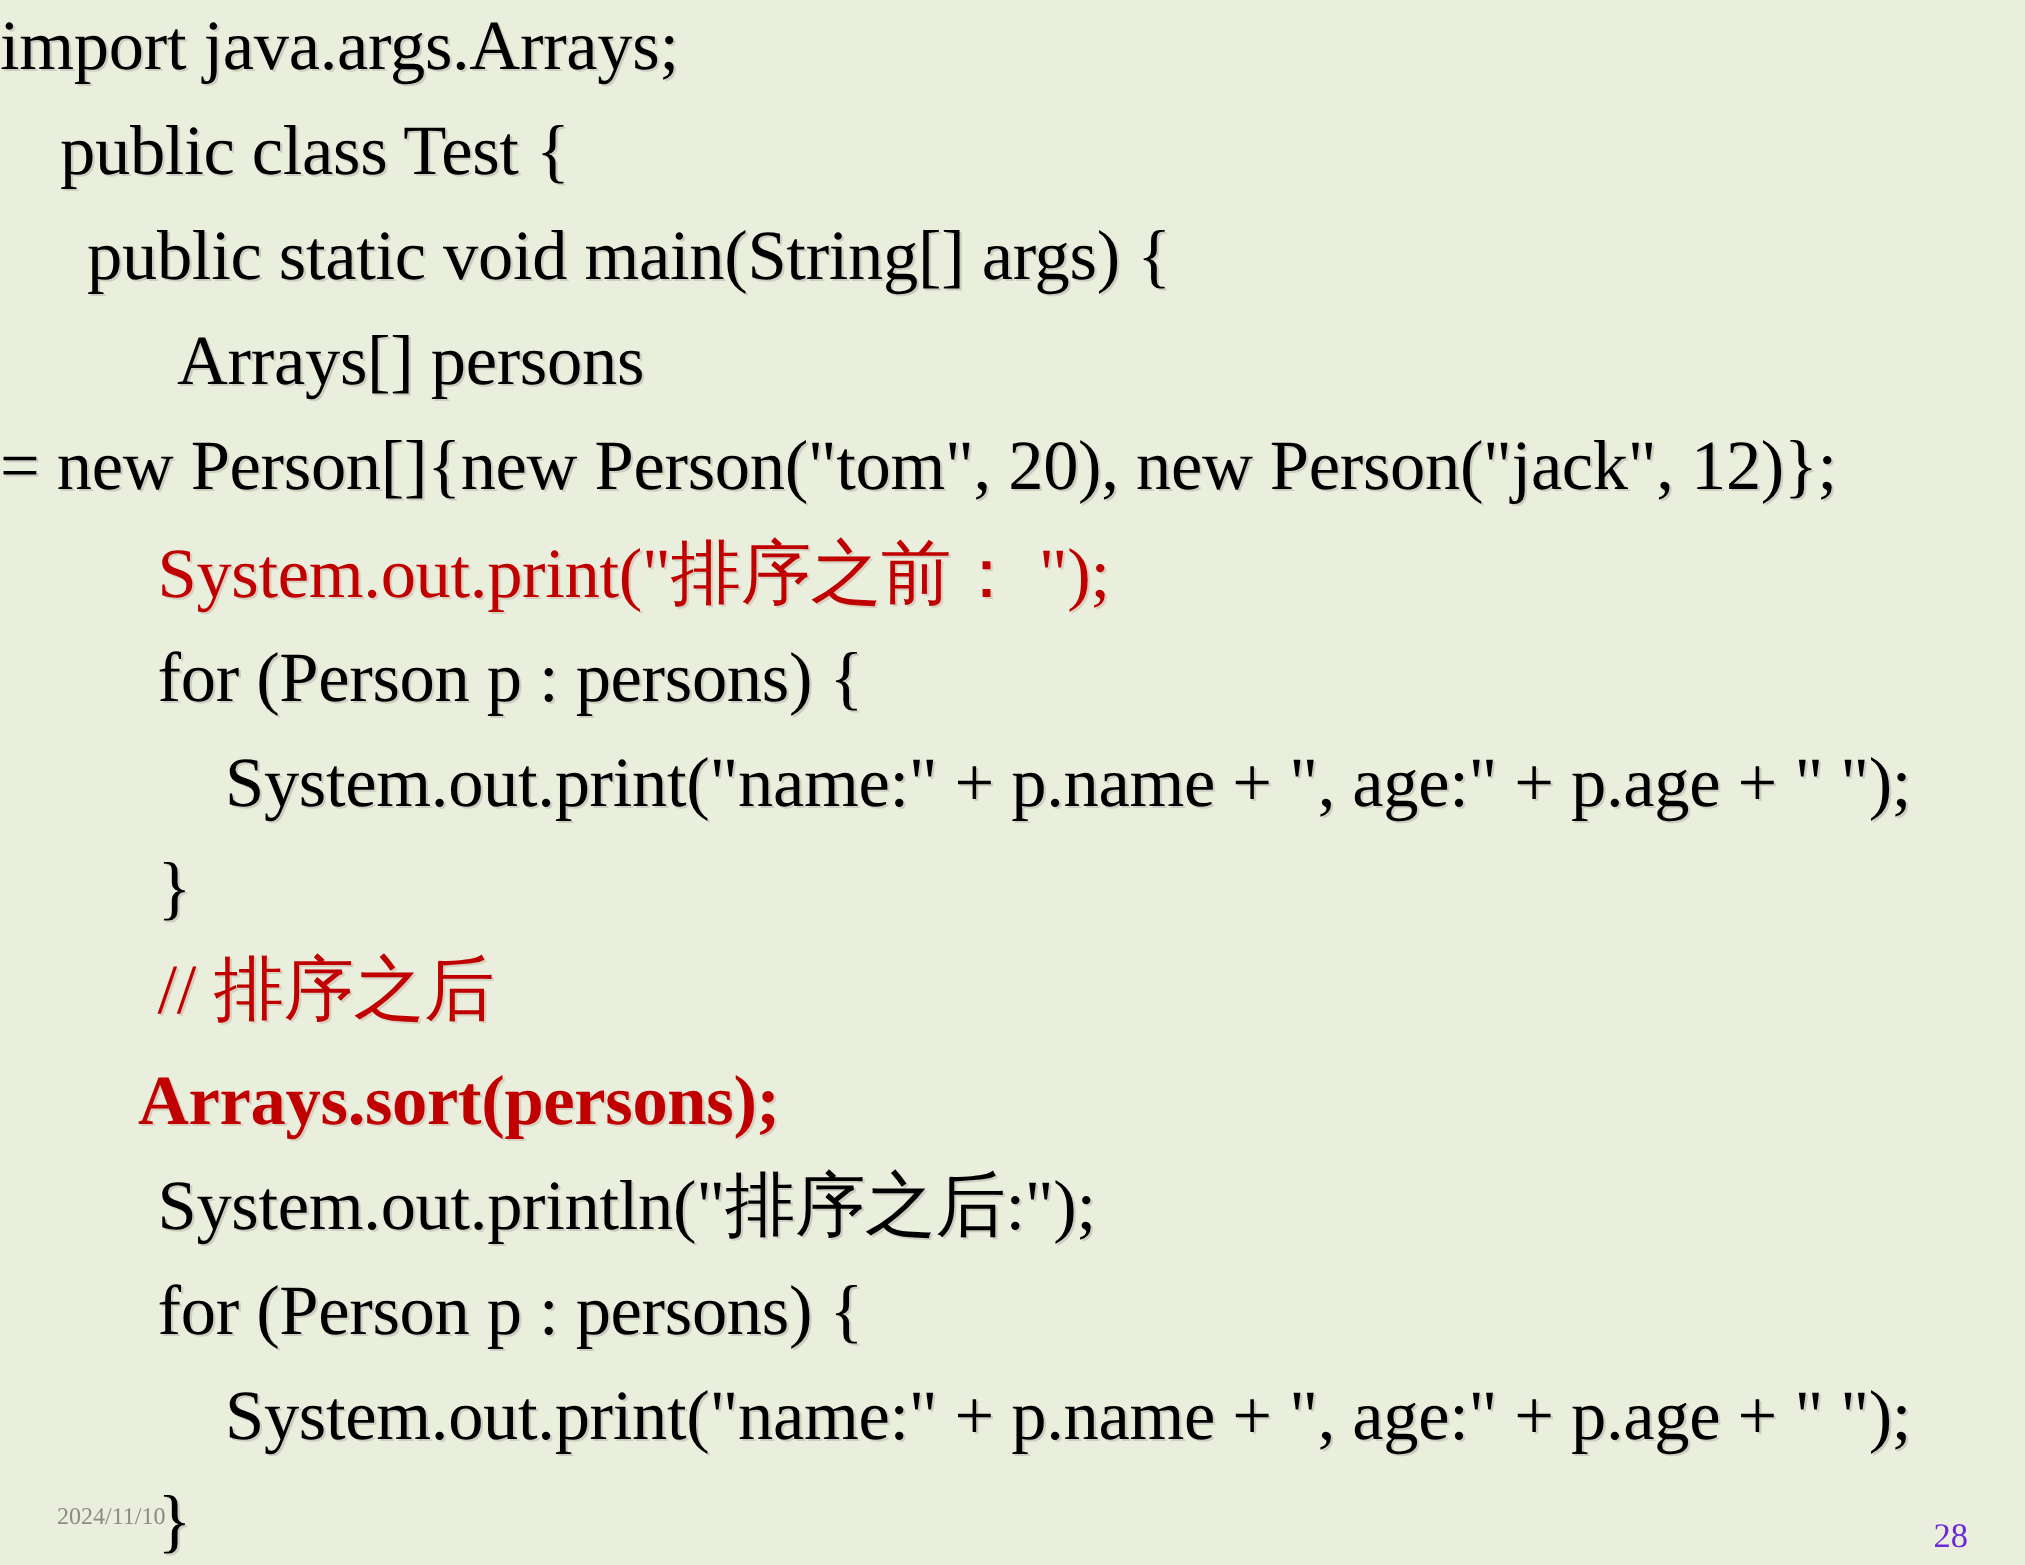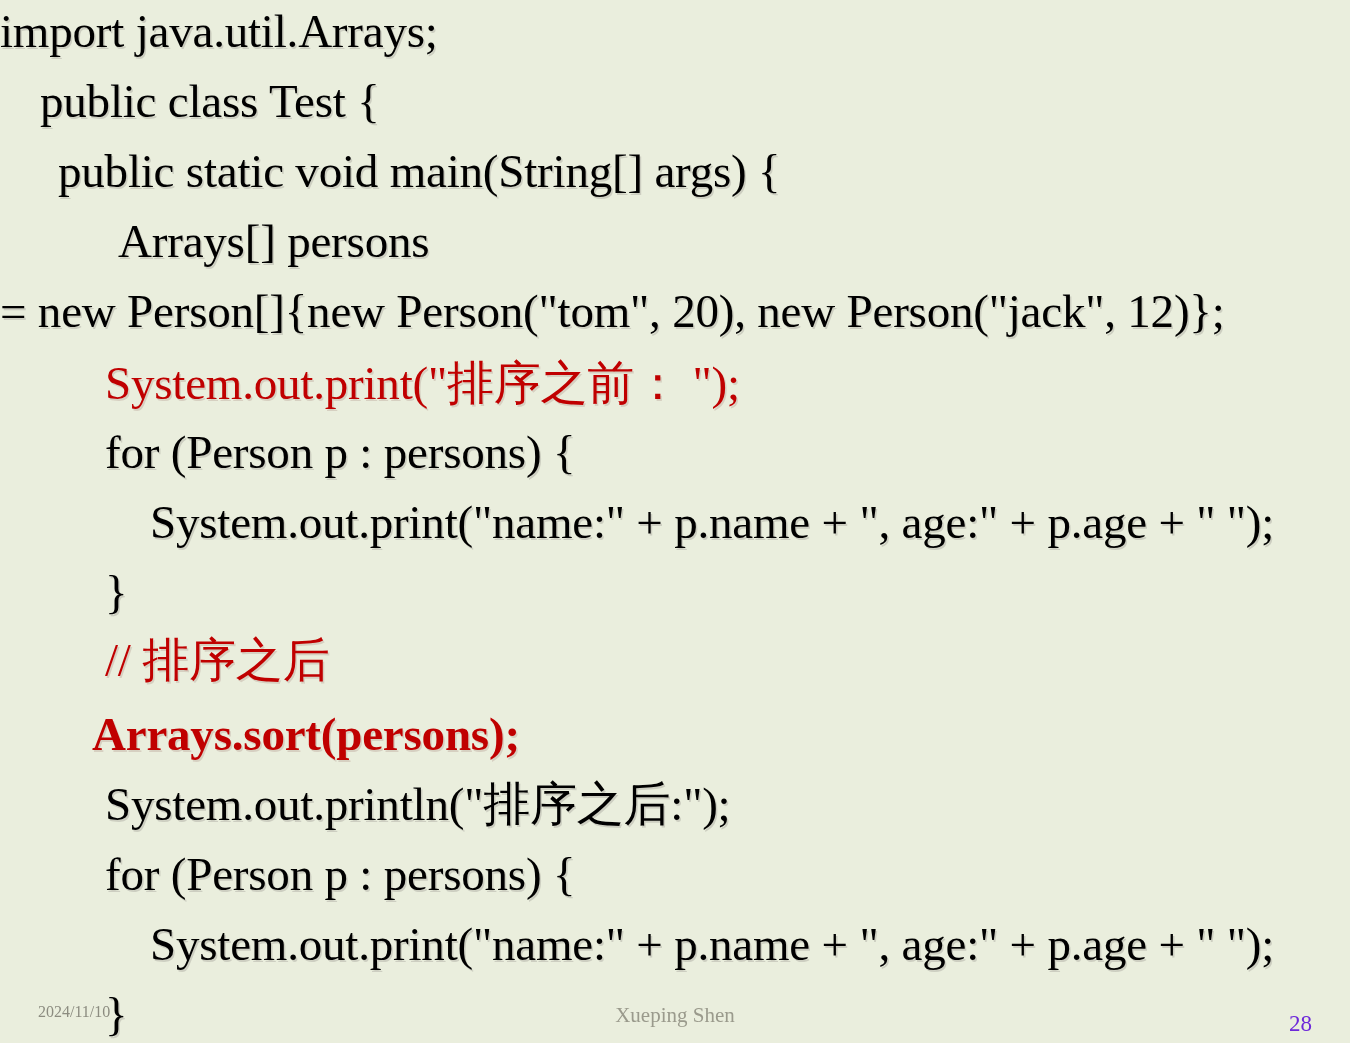--- a/index.html
+++ b/index.html
@@ -77,36 +77,35 @@
     font-family: "Liberation Serif", "DejaVu Serif", serif;
     white-space: pre;
   }
 </style>
 </head>
 <body>
 
 <div id="slide">
 
   <div class="code-area">
-      <div class="code-line" style="left: 0px; top: 8px;">import java.util.Arrays;</div>
+      <div class="code-line" style="left: 0px; top: 8px;">import java.args.Arrays;</div>
       <div class="code-line" style="left: 0px; top: 78px; margin-left: 40px;">public class Test {</div>
       <div class="code-line" style="left: 58px; top: 148px;">public static void main(String[] args) {</div>
       <div class="code-line" style="left: 118px; top: 218px;">Arrays[] persons</div>
       <div class="code-line" style="left: 0px; top: 288px;">= new Person[]{new Person("tom", 20), new Person("jack", 12)};</div>
       <div class="code-line red" style="left: 105px; top: 360px;">System.out.print("排序之前： ");</div>
       <div class="code-line" style="left: 105px; top: 429px;">for (Person p : persons) {</div>
       <div class="code-line" style="left: 150px; top: 499px;">System.out.print("name:" + p.name + ", age:" + p.age + " ");</div>
       <div class="code-line" style="left: 105px; top: 569px;">}</div>
       <div class="code-line red" style="left: 105px; top: 637px;">// 排序之后</div>
       <div class="code-line red" style="left: 92px; top: 711px; font-weight: bold;">Arrays.sort(persons);</div>
       <div class="code-line" style="left: 105px; top: 781px;">System.out.println("排序之后:");</div>
       <div class="code-line" style="left: 105px; top: 851px;">for (Person p : persons) {</div>
       <div class="code-line" style="left: 150px; top: 921px;">System.out.print("name:" + p.name + ", age:" + p.age + " ");</div>
       <div class="code-line" style="left: 105px; top: 991px;">}</div>
     </div>
 
   <div class="footer">
     <div class="footer-date">2024/11/10</div>
-    <div class="footer-author">Xueping Shen</div>
     <div class="footer-page">28</div>
   </div>
 
 </div>
 
 </body></html>

